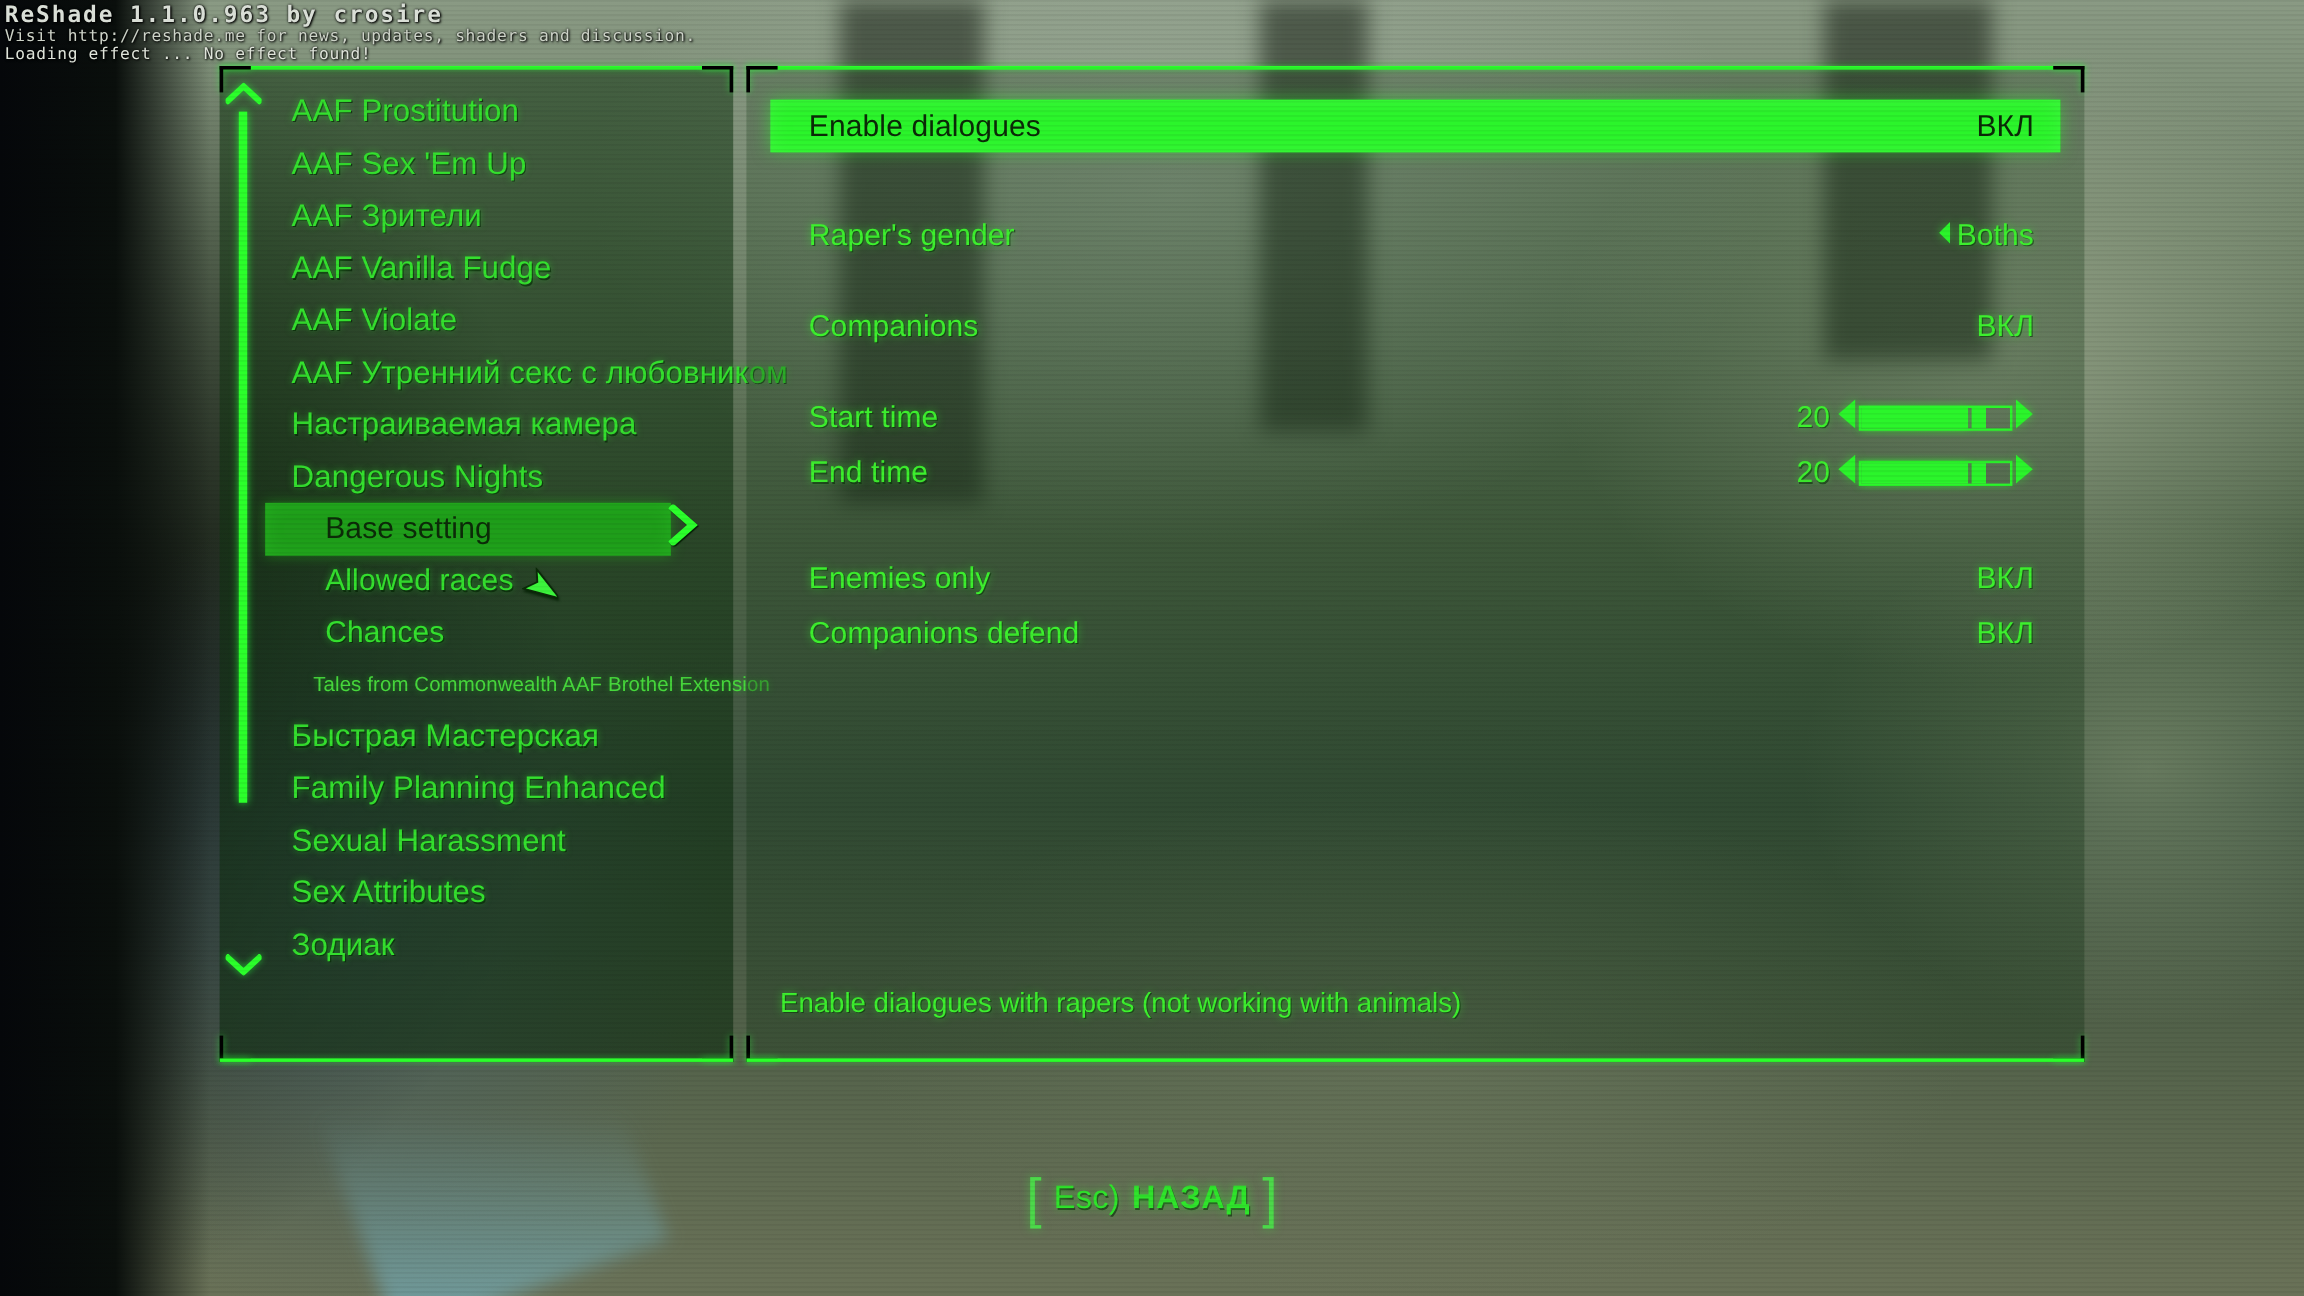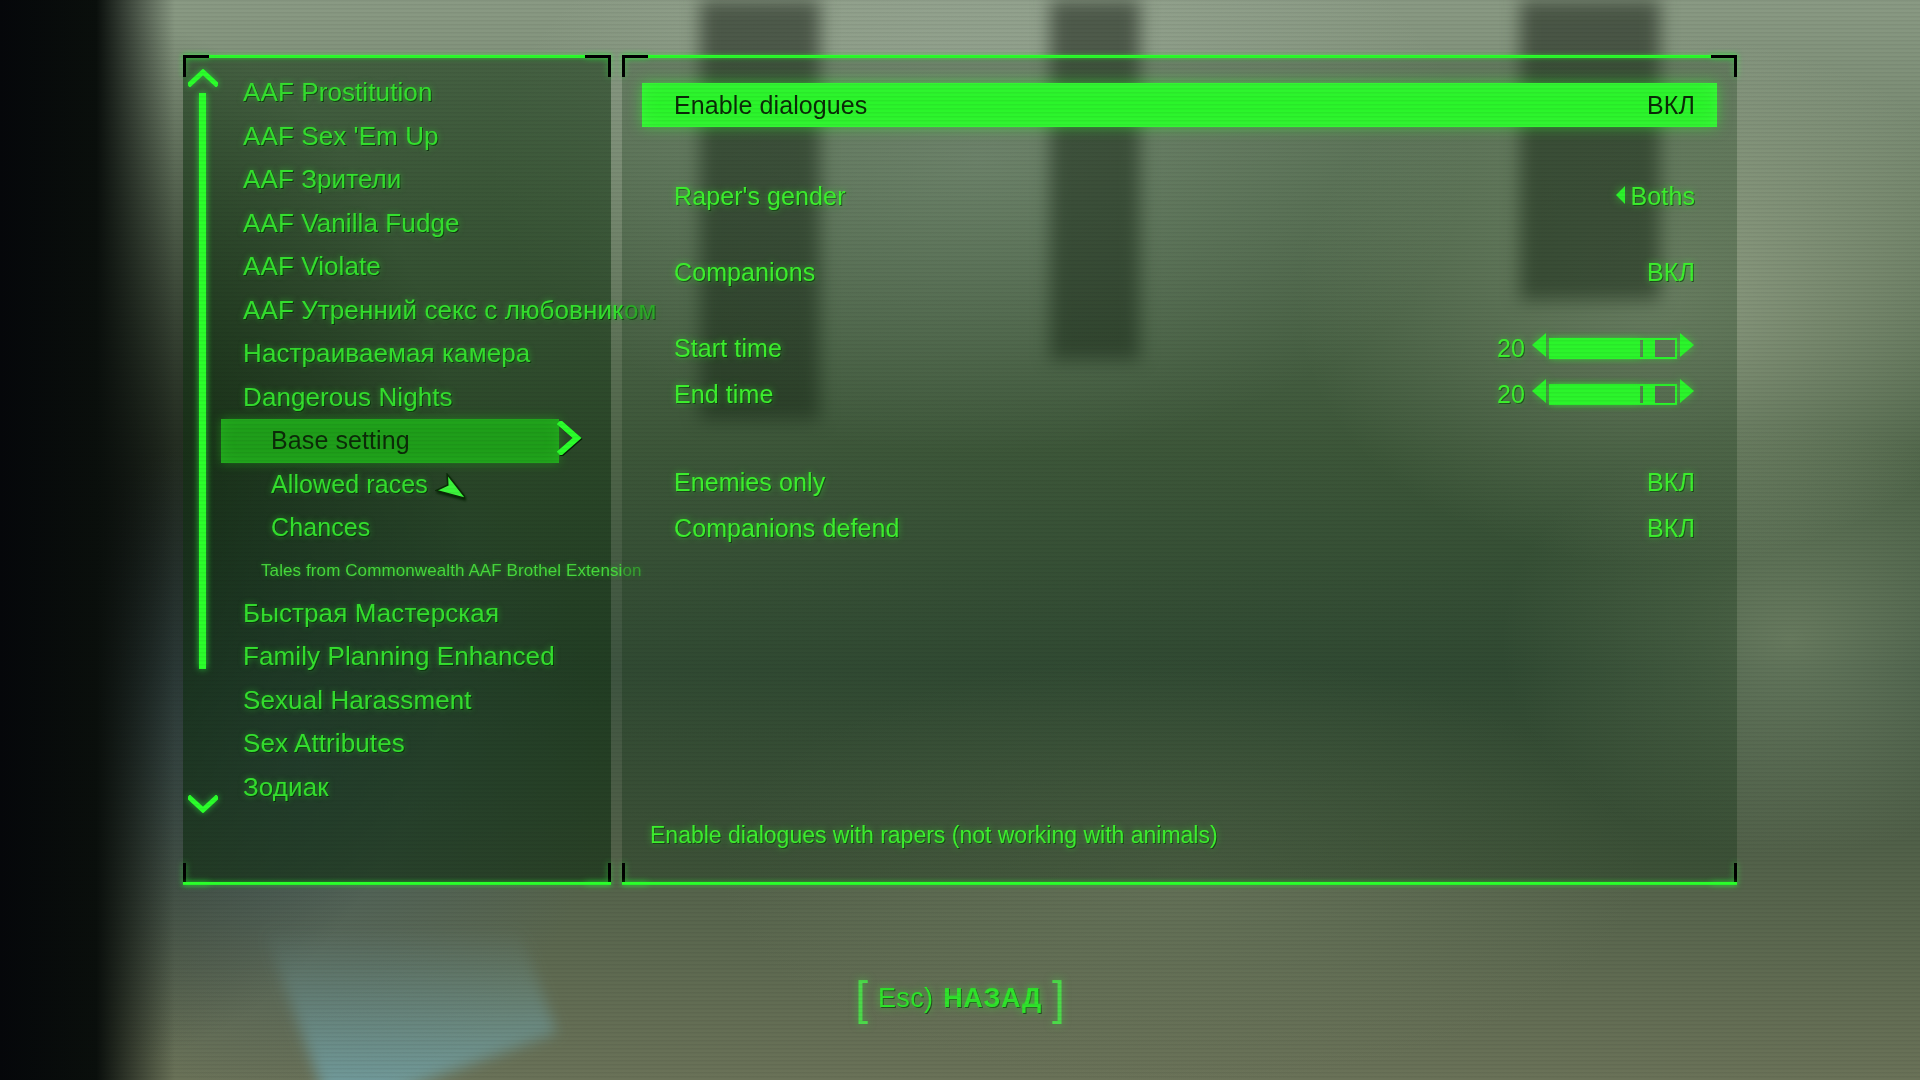--- a/index.html
+++ b/index.html
@@ -186,20 +186,25 @@
 
 <div id="stage">
 
   <div class="bg"></div>
   <div class="bg-tree" style="left:700px;top:0;width:120px;height:420px;"></div>
   <div class="bg-tree" style="left:1050px;top:0;width:90px;height:360px;"></div>
   <div class="bg-tree" style="left:1520px;top:0;width:140px;height:300px;"></div>
   <div class="bg-beam"></div>
   <div class="bg-dark-left"></div>
 
+  <div class="reshade">
+    <div class="rs-title">ReShade 1.1.0.963 by crosire</div>
+    <div class="rs-line">Visit http://reshade.me for news, updates, shaders and discussion.</div>
+    <div class="rs-line2">Loading effect ... No effect found!</div>
+  </div>
 
   <div id="left-panel" class="frame">
     <div class="edge-top"></div>
     <div class="corner c-tl"></div>
     <div class="corner c-tr"></div>
     <div class="corner c-bl"></div>
     <div class="corner c-br"></div>
     <div class="edge-bottom"></div>
 
     <div class="scroll-col">

